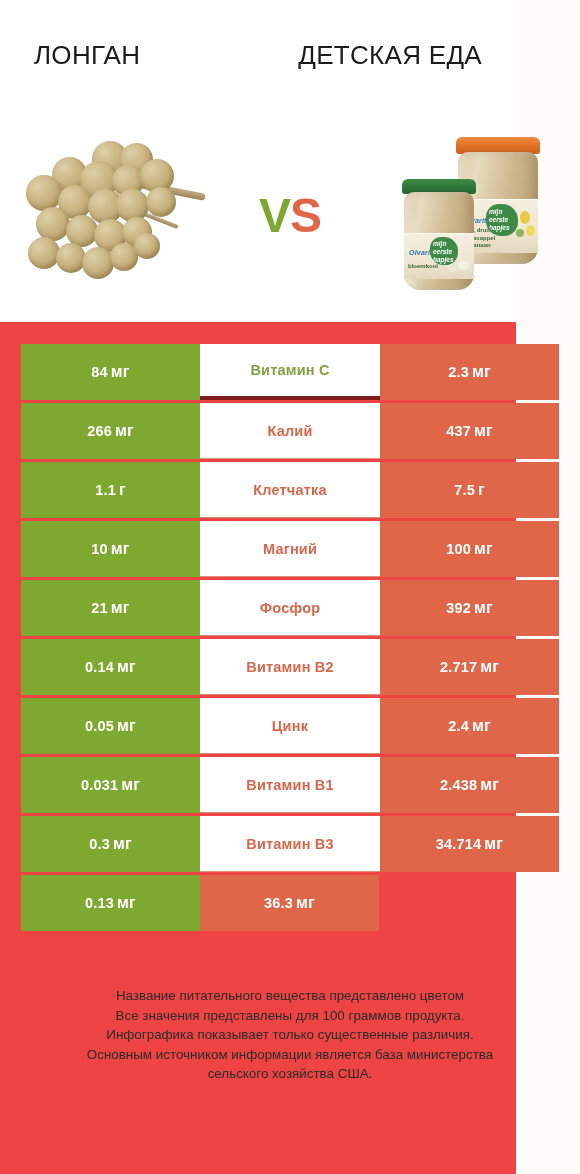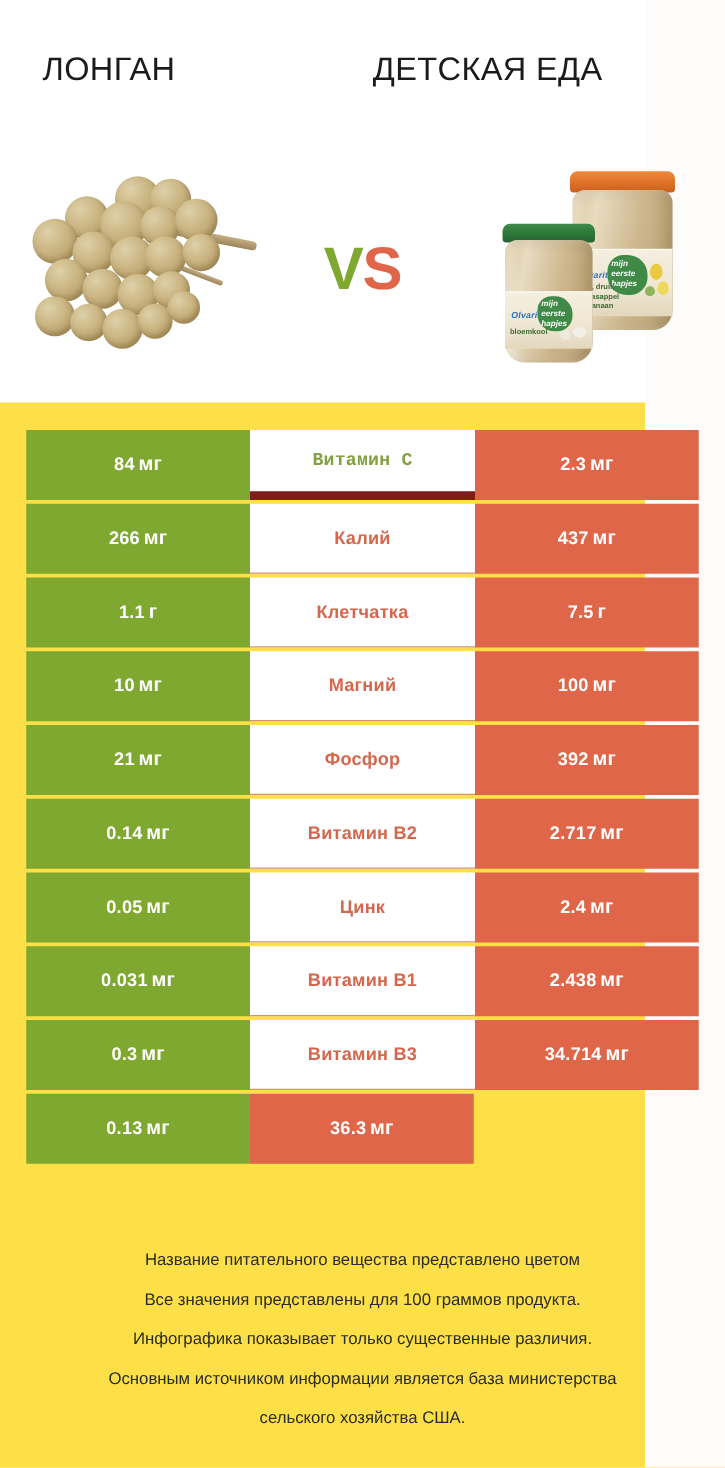--- a/index.html
+++ b/index.html
@@ -13,21 +13,21 @@
     background: #fdfcfa;
     font-family: "Liberation Sans", "DejaVu Sans", sans-serif;
     color: #232323;
     overflow: hidden;
     position: relative;
   }
   .page {
     width: 516px;
     height: 1174px;
     position: relative;
-    background: #fde047;
+    background: #ef4444;
   }
 
   
   .header {
     position: relative;
     height: 322px;
     background: #ffffff;
   }
   .title-row {
     display: flex;
@@ -197,38 +197,38 @@
     background: #e0664a;
     color: #ffffff;
     font-weight: 700;
   }
   .cell.label {
     width: 180px;
     background: #ffffff;
     font-weight: 700;
     font-size: 14.5px;
   }
-  .cell.label.win-left { color: #82a040; border-bottom: 7px solid #7f1d1d; font-family: Liberation Mono, monospace; }
+  .cell.label.win-left { color: #82a040; border-bottom: 4px solid #7f1d1d; }
   .cell.label.win-right { color: #d4674c; border-bottom: 1px solid #d89177; }
   .unit { font-size: 16px; font-weight: 700; margin-left: 3px; }
 
   
   .footer {
     position: absolute;
     left: 0;
     top: 986px;
     width: 580px;
     text-align: center;
     font-size: 13.4px;
     line-height: 1.46;
     color: #2b2b2b;
     padding: 0 26px;
     box-sizing: border-box;
   }
-  .footer p { margin: 12px; }
+  .footer p { margin: 0; }
 </style>
 </head>
 <body>
 
 <div class="page">
 
   <div class="header">
     <div class="title-row">
       <div class="prod-title left">ЛОНГАН</div>
       <div class="prod-title right">ДЕТСКАЯ ЕДА</div>

